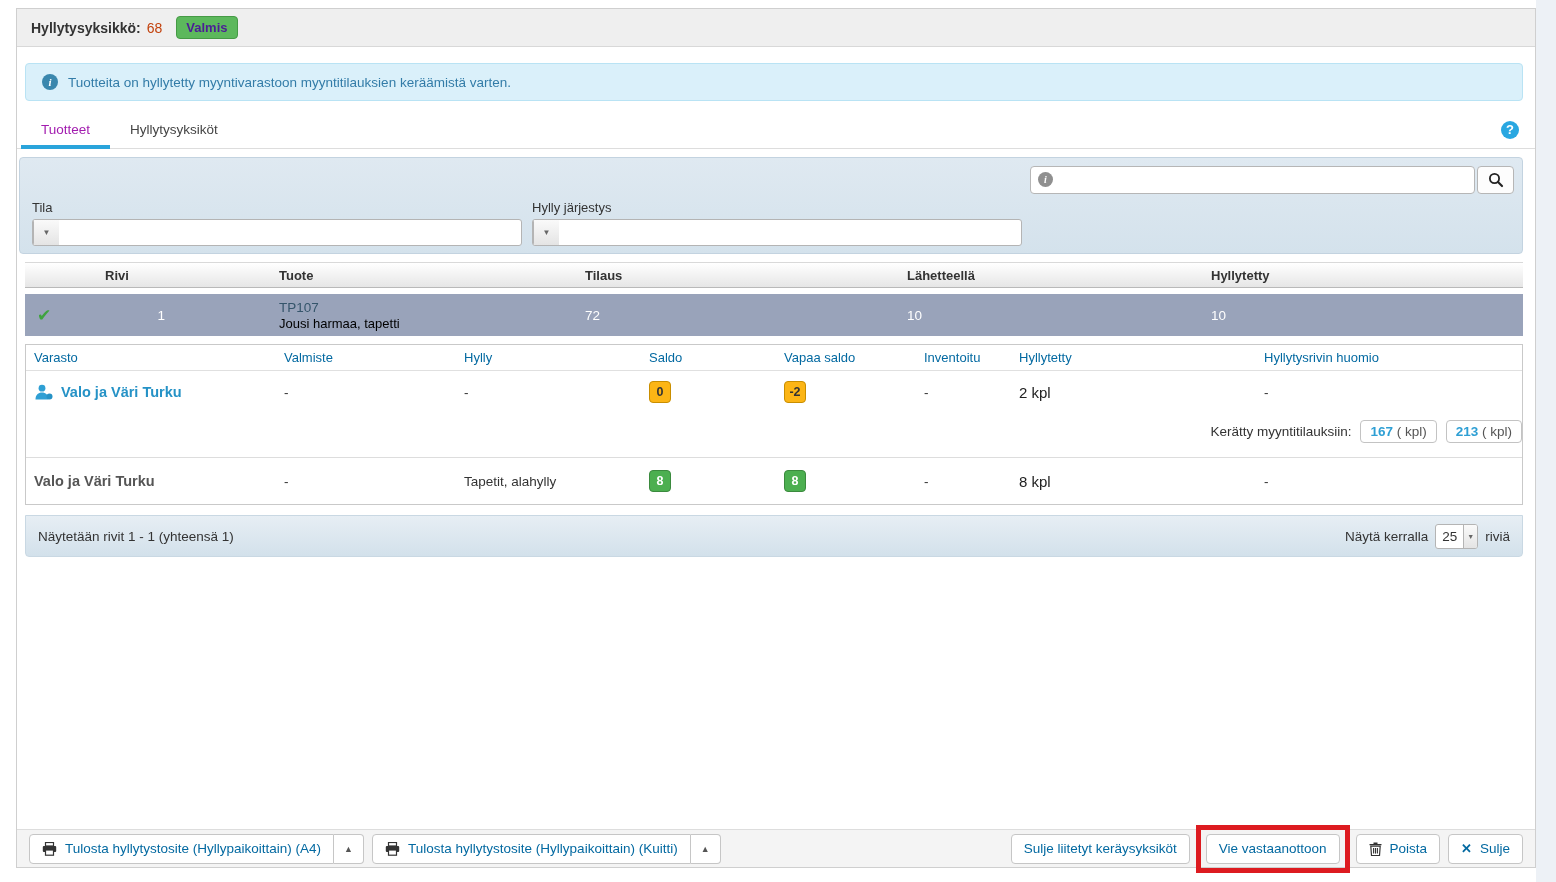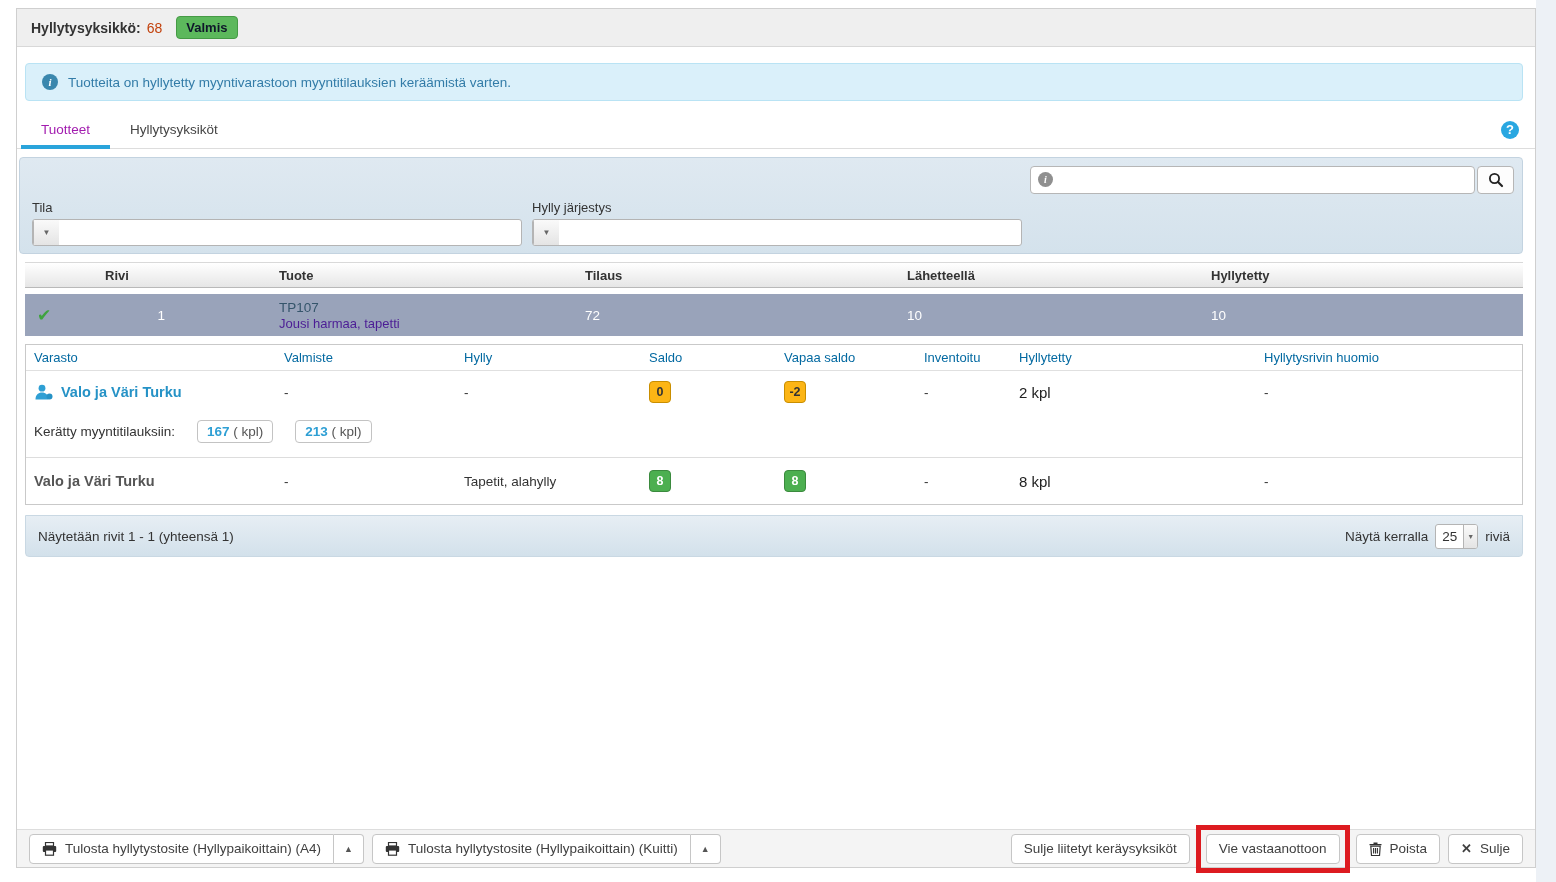--- a/index.html
+++ b/index.html
@@ -17,21 +17,21 @@
     position:absolute; left:16px; top:8px; width:1520px; height:860px;
     background:#fff; border:1px solid #cfcfcf; overflow:visible;
   }
   .modal-header {
     height:38px; background:#efefef; border-bottom:1px solid #d8d8d8;
     display:flex; align-items:center; padding:0 14px; gap:6px;
   }
   .modal-title { font-size:14px; font-weight:bold; color:#333; }
   .modal-title-num { font-size:14px; font-weight:normal; color:#c2410c; }
   .status-badge {
-    margin-left:8px; background:#5cb85c; border:1px solid #459a45; color:#0f172a;
+    margin-left:8px; background:#5cb85c; border:1px solid #459a45; color:#4c1d95;
     font-size:13px; font-weight:bold; padding:3px 9px; border-radius:4px;
   }
 
   .banner {
     margin:16px 12px 0 8px; height:38px; background:#daf0fa; border:1px solid #b9e3f4;
     border-radius:4px; display:flex; align-items:center; padding:0 16px; gap:10px;
   }
   .banner-text { font-size:13.5px; color:#337ca8; }
   .icon-circle {
     display:inline-flex; align-items:center; justify-content:center;
@@ -87,41 +87,41 @@
   }
   .c-check { width:44px; padding-left:12px; }
   .c-rivi  { width:96px; text-align:center; }
   .sel-row .c-rivi { text-align:right; }
   .c-tuote { width:420px; padding-left:114px; }
   .c-tilaus{ width:300px; text-align:left; }
   .c-lahet { width:300px; padding-left:22px; }
   .c-hyll  { flex:1; padding-left:26px; }
   .check-glyph { color:#3fa33f; font-size:17px; }
   .prod-code { color:#35556b; font-size:13.5px; }
-  .prod-name { color:#4c1d95; font-size:13px; margin-top:1px; }
+  .prod-name { color:#000000; font-size:13px; margin-top:1px; }
 
   .sub-panel { margin:8px 12px 0 8px; background:#fff; border:1px solid #c9c9c9; }
   .sub-head {
     height:26px; display:flex; align-items:center; color:#0369a1; font-size:13px;
     border-bottom:1px solid #e0e0e0;
   }
   .sub-row { min-height:42px; display:flex; align-items:center; font-size:13.5px; color:#333; }
   .s-varasto{ width:258px; padding-left:8px; display:flex; align-items:center; gap:7px; }
   .s-valmiste{ width:180px; } .s-hylly{ width:185px; } .s-saldo{ width:135px; }
   .s-vapaa{ width:140px; } .s-inv{ width:95px; } .s-hyllytetty{ width:245px; } .s-huomio{ flex:1; }
   .wh-link { color:#2592c6; font-weight:bold; font-size:14.5px; cursor:pointer; }
   .wh-plain { color:#555; font-weight:bold; font-size:14.5px; }
   .kpl-val { font-size:15px; color:#222; }
   .badge {
     display:inline-block; min-width:22px; padding:3px 4px; border-radius:4px;
     font-weight:bold; font-size:12.5px; text-align:center;
   }
   .badge.yellow { background:#fcb515; border:1px solid #c98e00; color:#333; }
   .badge.green  { background:#4caf50; border:1px solid #3b8a3e; color:#fff; }
-  .keratty-row { height:36px; display:flex; align-items:center; padding-left:8px; gap:22px; font-size:13.5px; }
+  .keratty-row { height:36px; display:flex; align-items:center; padding-left:8px; gap:9px; font-size:13.5px;justify-content:flex-end; }
   .chip {
     border:1px solid #c3c3c3; border-radius:4px; background:#fff; padding:3px 9px;
     font-size:13.5px; color:#555; cursor:pointer;
   }
   .chip b { color:#2e9fd4; }
   .sub-divider { border-top:1px solid #ddd; margin-top:8px; }
 
   .pager {
     margin:10px 12px 0 8px; height:42px; display:flex; align-items:center; justify-content:space-between;
     background:linear-gradient(#e7eef4,#d3e1eb); border:1px solid #c9d8e3; border-radius:0 0 4px 4px;
@@ -131,21 +131,21 @@
   .page-size-combo { width:43px; height:25px; }
   .page-size-combo .combo-text { padding:4px 6px; }
   .page-size-combo .combo-caret { width:14px; font-size:7px; }
 
   .bottom-bar {
     position:absolute; left:0; right:0; bottom:0; height:38px; background:#f4f4f4;
     border-top:1px solid #ddd; display:flex; align-items:center; padding:0 12px; gap:8px; overflow:visible;
   }
   .btn {
     height:30px; background:#fff; border:1px solid #c6c6c6; border-radius:4px;
-    padding:0 12px; font-size:13.5px; color:#404040; display:inline-flex; align-items:center; gap:8px;
+    padding:0 12px; font-size:13.5px; color:#0369a1; display:inline-flex; align-items:center; gap:8px;
     cursor:pointer; white-space:nowrap; font-family:"Liberation Sans",sans-serif;
   }
   .split { display:inline-flex; }
   .split .btn.main { border-radius:4px 0 0 4px; }
   .split .btn.caret { border-radius:0 4px 4px 0; border-left:none; width:30px; padding:0; justify-content:center; font-size:9px; color:#555; }
   .spacer { flex:1; }
   .red-box {
     border:5px solid #dd1b20; padding:4px 5px; margin:-11px -2px; display:inline-flex; z-index:5;
   }
   .x-glyph { font-weight:bold; font-size:13px; }

